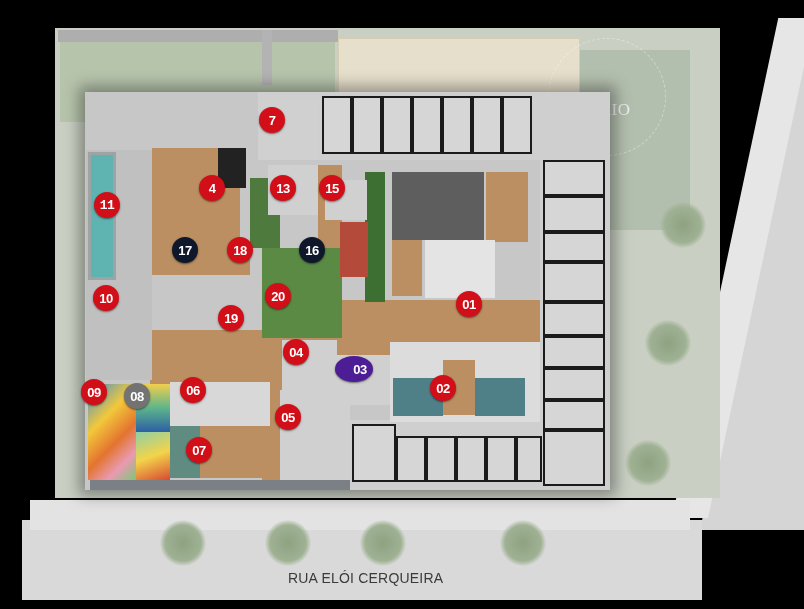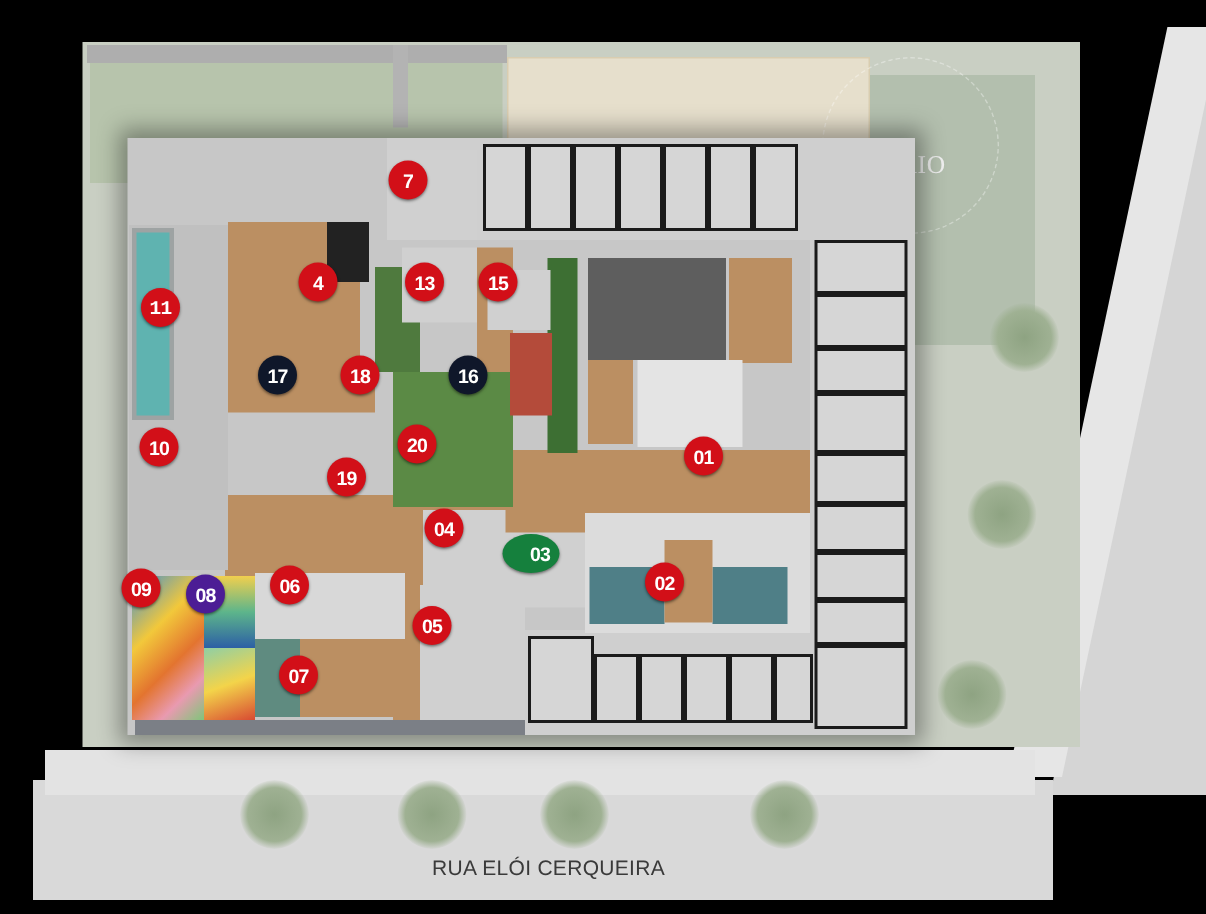--- a/index.html
+++ b/index.html
@@ -124,26 +124,26 @@
 <div class="tree" style="left:160px;top:520px;width:46px;height:46px;"></div>
 <div class="tree" style="left:265px;top:520px;width:46px;height:46px;"></div>
 <div class="tree" style="left:360px;top:520px;width:46px;height:46px;"></div>
 <div class="tree" style="left:500px;top:520px;width:46px;height:46px;"></div>
 
 <div class="street-label">RUA ELÓI CERQUEIRA</div>
 
 <div id="markers">
     <div class="marker" style="left: 456px; top: 291px; background: rgb(210, 15, 24);">01</div>
     <div class="marker" style="left: 430px; top: 375px; background: rgb(210, 15, 24);">02</div>
-    <div class="marker" style="left: 335px; top: 356px; background: #15803d; padding-left: 12px;">03</div>
+    <div class="marker" style="left: 335px; top: 356px; background: #4c1d95; padding-left: 12px;">03</div>
     <div class="marker" style="left: 283px; top: 339px; background: rgb(210, 15, 24);">04</div>
     <div class="marker" style="left: 275px; top: 404px; background: rgb(210, 15, 24);">05</div>
     <div class="marker" style="left: 180px; top: 377px; background: rgb(210, 15, 24);">06</div>
     <div class="marker" style="left: 186px; top: 437px; background: rgb(210, 15, 24);">07</div>
-    <div class="marker" style="left: 124px; top: 383px; background: #4c1d95;">08</div>
+    <div class="marker" style="left: 124px; top: 383px; background: #737373;">08</div>
     <div class="marker" style="left: 81px; top: 379px; background: rgb(210, 15, 24);">09</div>
     <div class="marker" style="left: 93px; top: 285px; background: rgb(210, 15, 24);">10</div>
     <div class="marker" style="left: 94px; top: 192px; background: rgb(210, 15, 24); font-family: Liberation Mono, monospace;">11</div>
     <div class="marker" style="left: 199px; top: 175px; background: rgb(210, 15, 24);">4</div>
     <div class="marker" style="left: 245px; top: 175px; background: rgb(210, 15, 24); margin-left: 25px;">13</div>
     <div class="marker" style="left: 259px; top: 107px; background: rgb(210, 15, 24);">7</div>
     <div class="marker" style="left: 319px; top: 175px; background: rgb(210, 15, 24);">15</div>
     <div class="marker" style="left: 278px; top: 237px; background: #0f172a; margin-left: 21px;">16</div>
     <div class="marker" style="left: 172px; top: 237px; background: #0f172a; text-align: center;">17</div>
     <div class="marker" style="left: 227px; top: 237px; background: rgb(210, 15, 24);">18</div>

